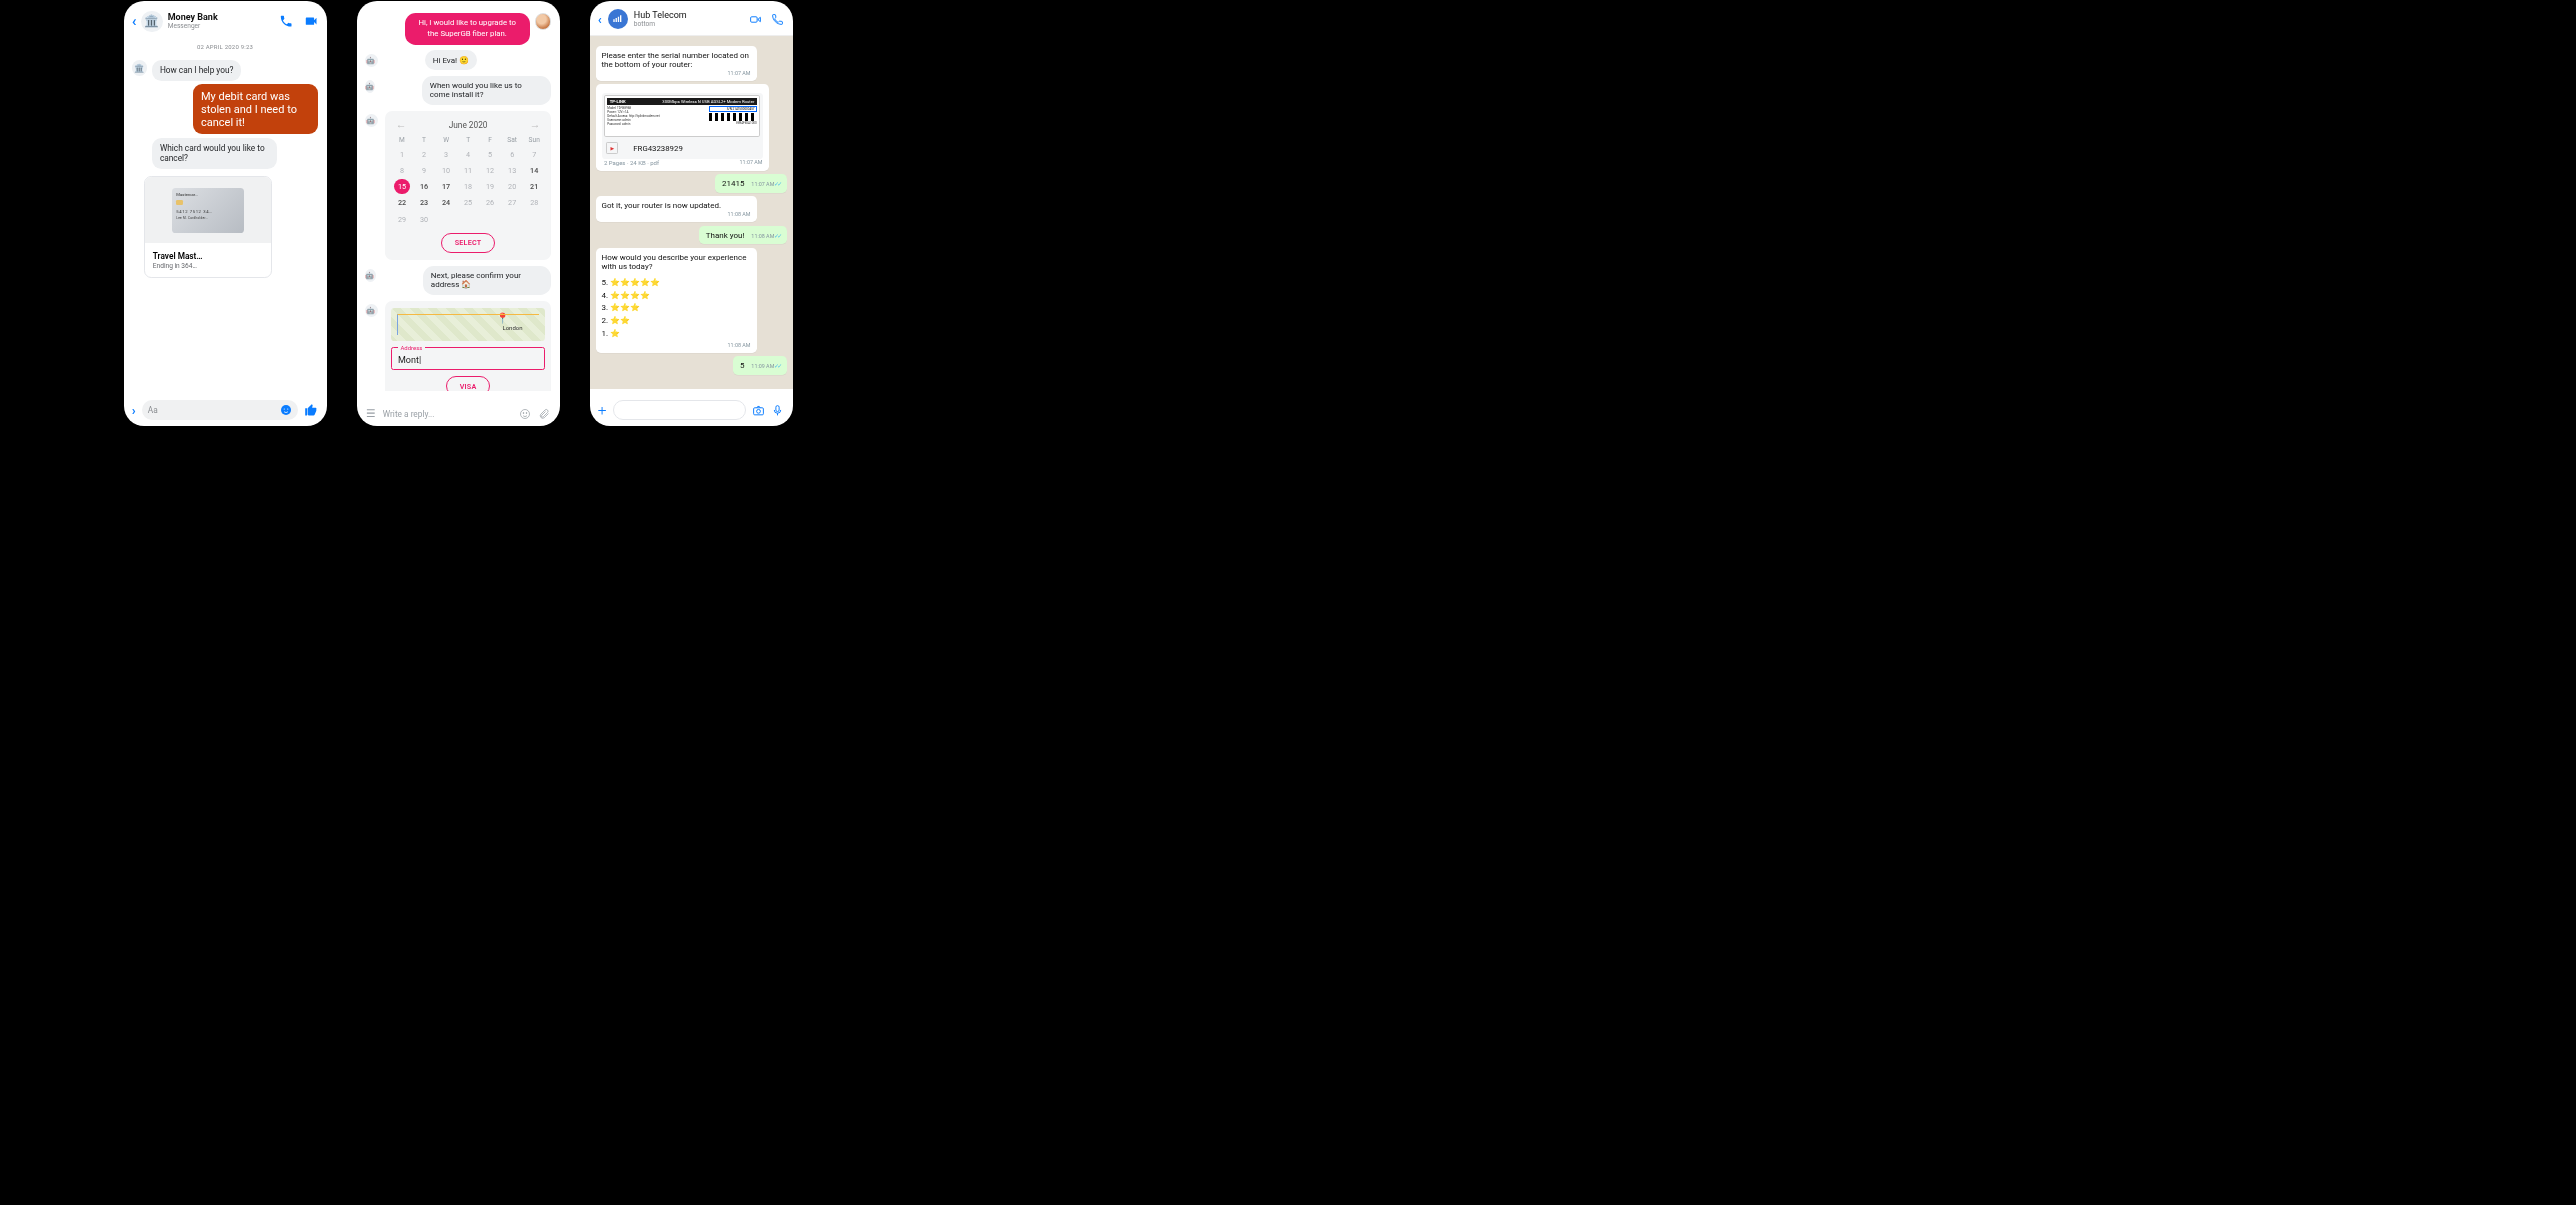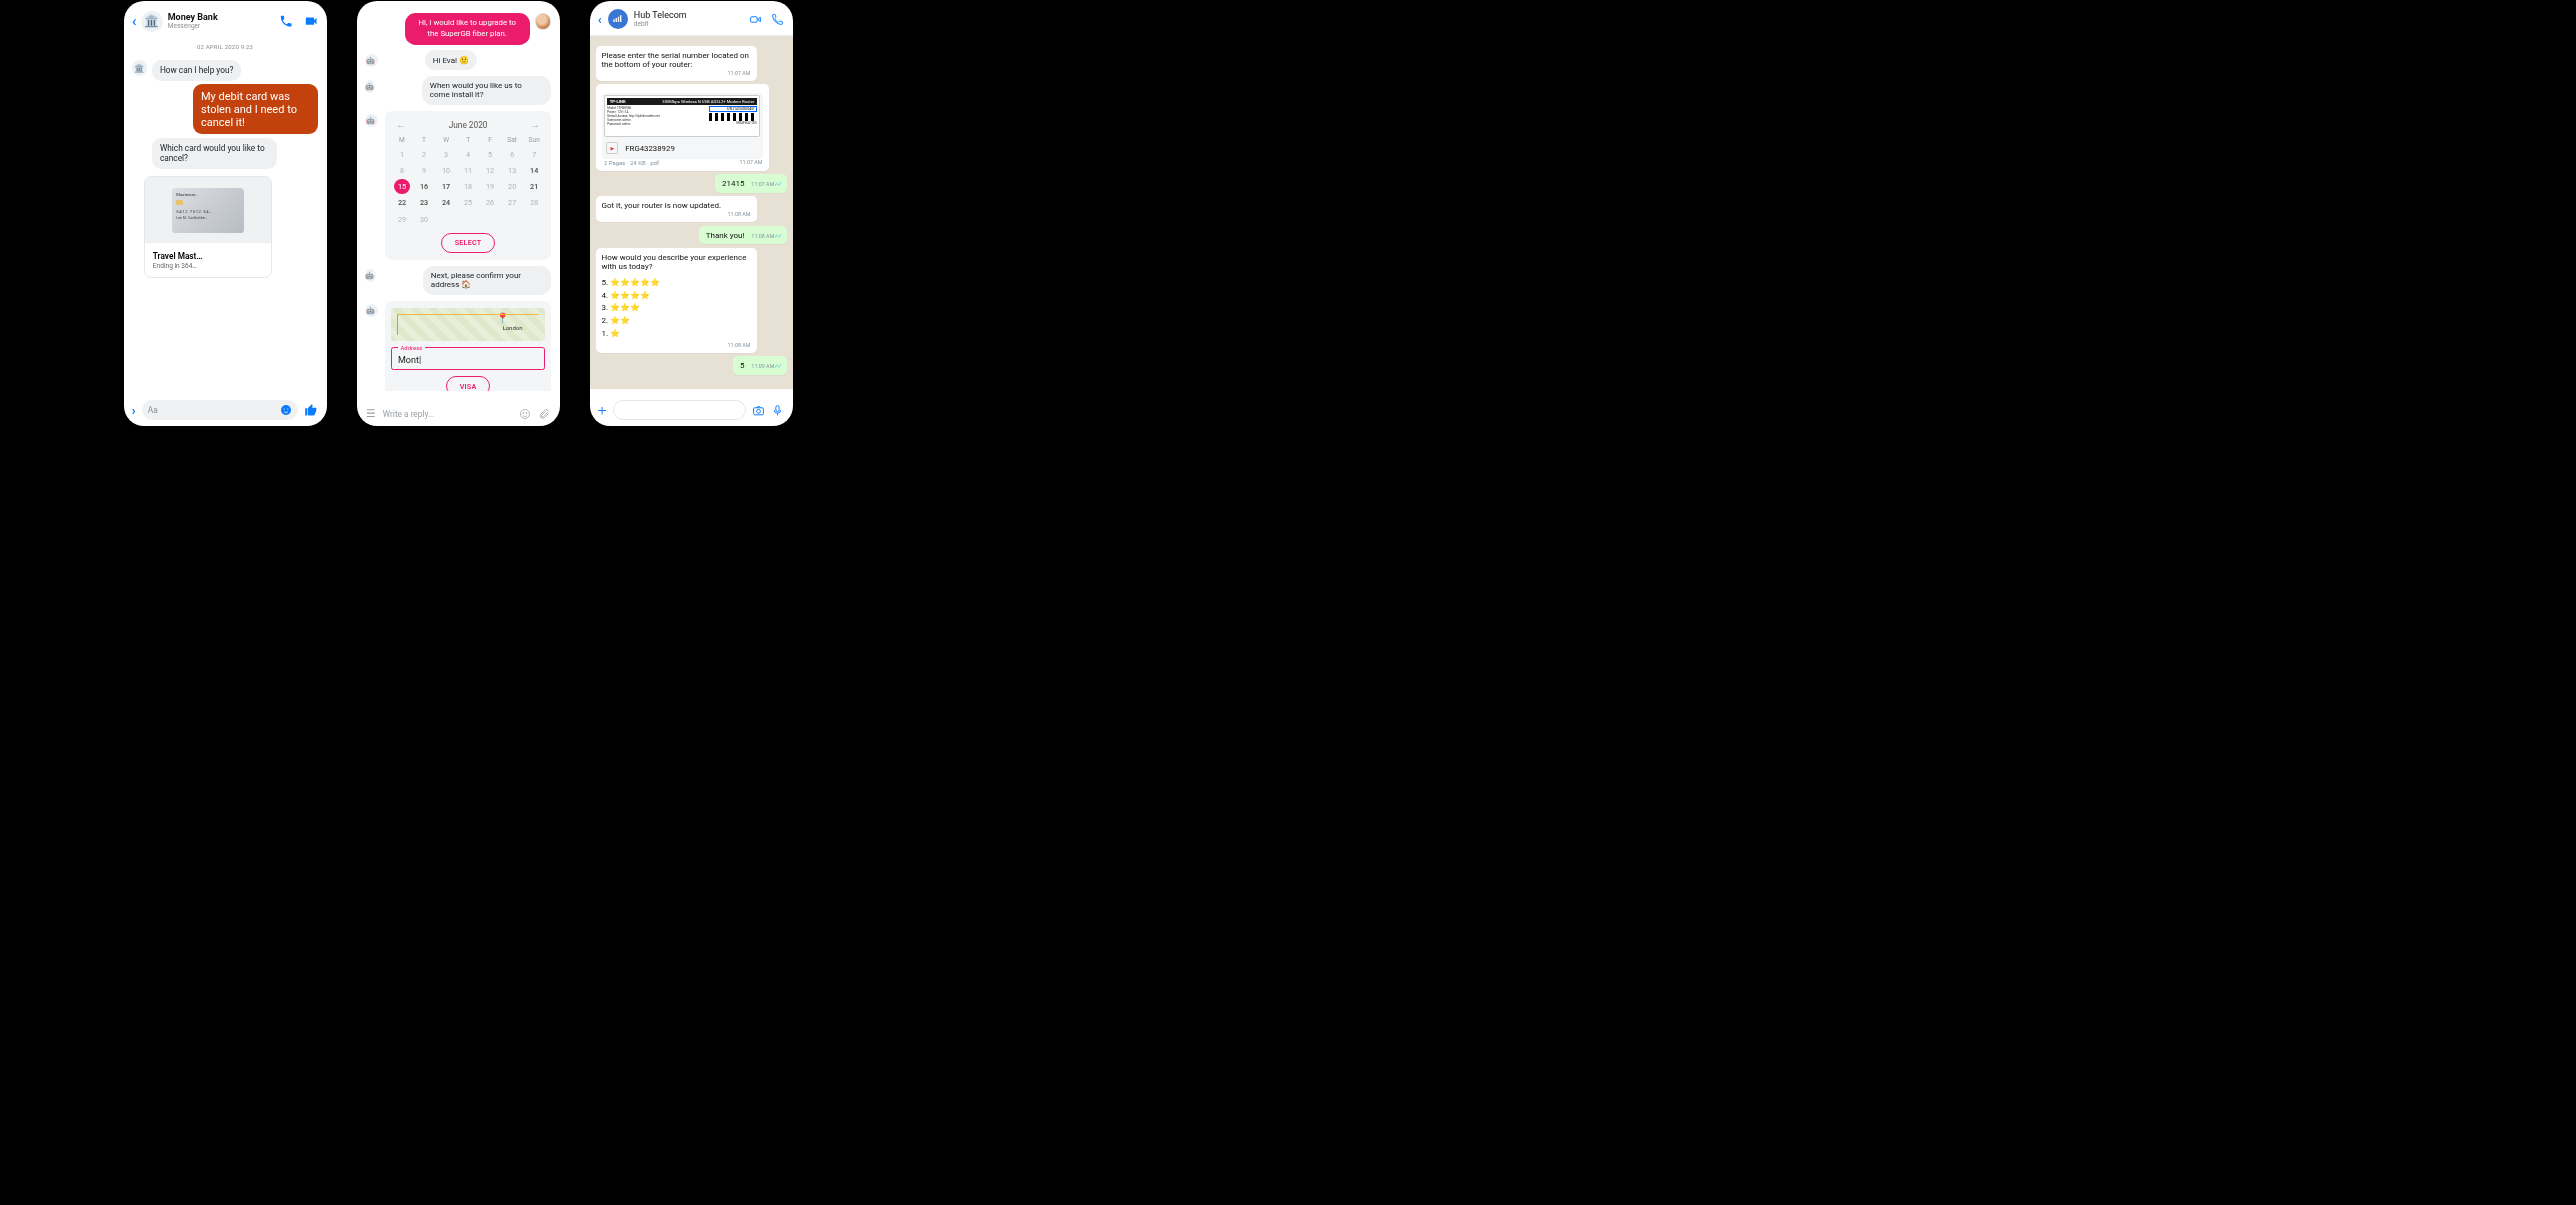--- a/index.html
+++ b/index.html
@@ -125,21 +125,21 @@
   .wa-hact svg { width:13px; height:13px; fill:none; stroke:#0a7cff; stroke-width:1.8; }
   .wa-body { background:#e6e0d5; height:calc(100% - 72px); padding:6px 6px; overflow:hidden; }
   .wa-in { background:#fff; border-radius:4.8px; padding:4.8px 6px; margin:3.6px 30px 3.6px 0; box-shadow:0 0.6px 0.6px rgba(0,0,0,0.06); font-size:8px; color:#111; position:relative; }
   .wa-out { background:#d9fdd3; border-radius:4.8px; padding:4.8px 6px 4.8px 7.2px; margin:3.6px 0 3.6px auto; width:fit-content; max-width:131px; box-shadow:0 0.6px 0.6px rgba(0,0,0,0.06); font-size:8px; color:#111; position:relative; }
   .wa-time { font-size:5.4px; color:#8696a0; text-align:right; margin-top:1.2px; }
   .wa-out .wa-time::after { content:" ✓✓"; color:#53bdeb; letter-spacing:-1.8px; font-size:6px; }
   .wa-attach { background:#f5f6f7; border-radius:3.6px; padding:2.4px; margin-top:3.6px; }
   .router-img { height:42px; background:#fff; border:0.6px solid #ccc; border-radius:1.8px; padding:1.8px 2.4px; font-size:3px; color:#333; display:flex; flex-direction:column; gap:0.6px; }
   .router-img .bar1 { background:#1a1a1a; color:#fff; padding:1.2px 2.4px; font-size:4.2px; display:flex; justify-content:space-between; }
   .router-img .barcode { height:8.3px; background:repeating-linear-gradient(90deg,#000 0 0.6px,#fff 0.6px 1.2px); margin:1.2px 0 0 auto; width:48px; }
-  .file-row { display:flex; align-items:center; gap:7px; padding:4.8px 2.4px 2.4px; }
+  .file-row { display:flex; align-items:center; gap:15px; padding:4.8px 2.4px 2.4px; }
   .file-ic { width:12px; height:12px; border:0.6px solid #ccc; border-radius:1.2px; display:flex; align-items:center; justify-content:center; font-size:4.8px; color:#d33; }
   .file-name { font-size:7.8px; color:#111; }
   .file-meta { font-size:6px; color:#8696a0; padding-left:2.4px; }
   .wa-list div { line-height:1.6; }
 
   .wa-input { position:absolute; bottom:6px; left:0; right:0; display:flex; align-items:center; gap:6px; padding:0 8.3px; }
   .wa-input .plus { color:#0a7cff; font-size:15.5px; font-weight:300; }
   .wa-input .field { flex:1; background:#fff; border:0.6px solid #e4e6ea; border-radius:10.7px; height:20px; }
   .wa-input svg { width:13px; height:13px; fill:none; stroke:#0a7cff; stroke-width:1.8; }
 </style>
@@ -319,21 +319,21 @@
 <div class="phone">
   <div class="wa-header">
     <span class="wa-back">‹</span>
     <span class="wa-av">
       <svg viewBox="0 0 24 24">
           <path d="M3 18h3v-6H3v6zm5 0h3V9H8v9zm5 0h3V6h-3v12zm5 0h3V3h-3v15z"></path>
         </svg>
     </span>
     <div>
       <div class="wa-title">Hub Telecom</div>
-      <div class="wa-sub">debit</div>
+      <div class="wa-sub">bottom</div>
     </div>
     <div class="wa-hact">
       <svg viewBox="0 0 24 24">
           <rect x="3" y="7" width="12" height="10" rx="2"></rect>
           <path d="M21 8l-4 3v2l4 3V8z"></path>
         </svg>
       <svg viewBox="0 0 24 24">
           <path d="M6.6 10.8c1.4 2.8 3.8 5.2 6.6 6.6l2.2-2.2c.3-.3.7-.4 1-.2 1.2.4 2.4.6 3.6.6.6 0 1 .4 1 1V20c0 .6-.4 1-1 1C10.6 21 3 13.4 3 4c0-.6.4-1 1-1h3.4c.6 0 1 .4 1 1 0 1.2.2 2.4.6 3.6.1.3 0 .7-.2 1l-2.2 2.2z"></path>
         </svg>
     </div>

